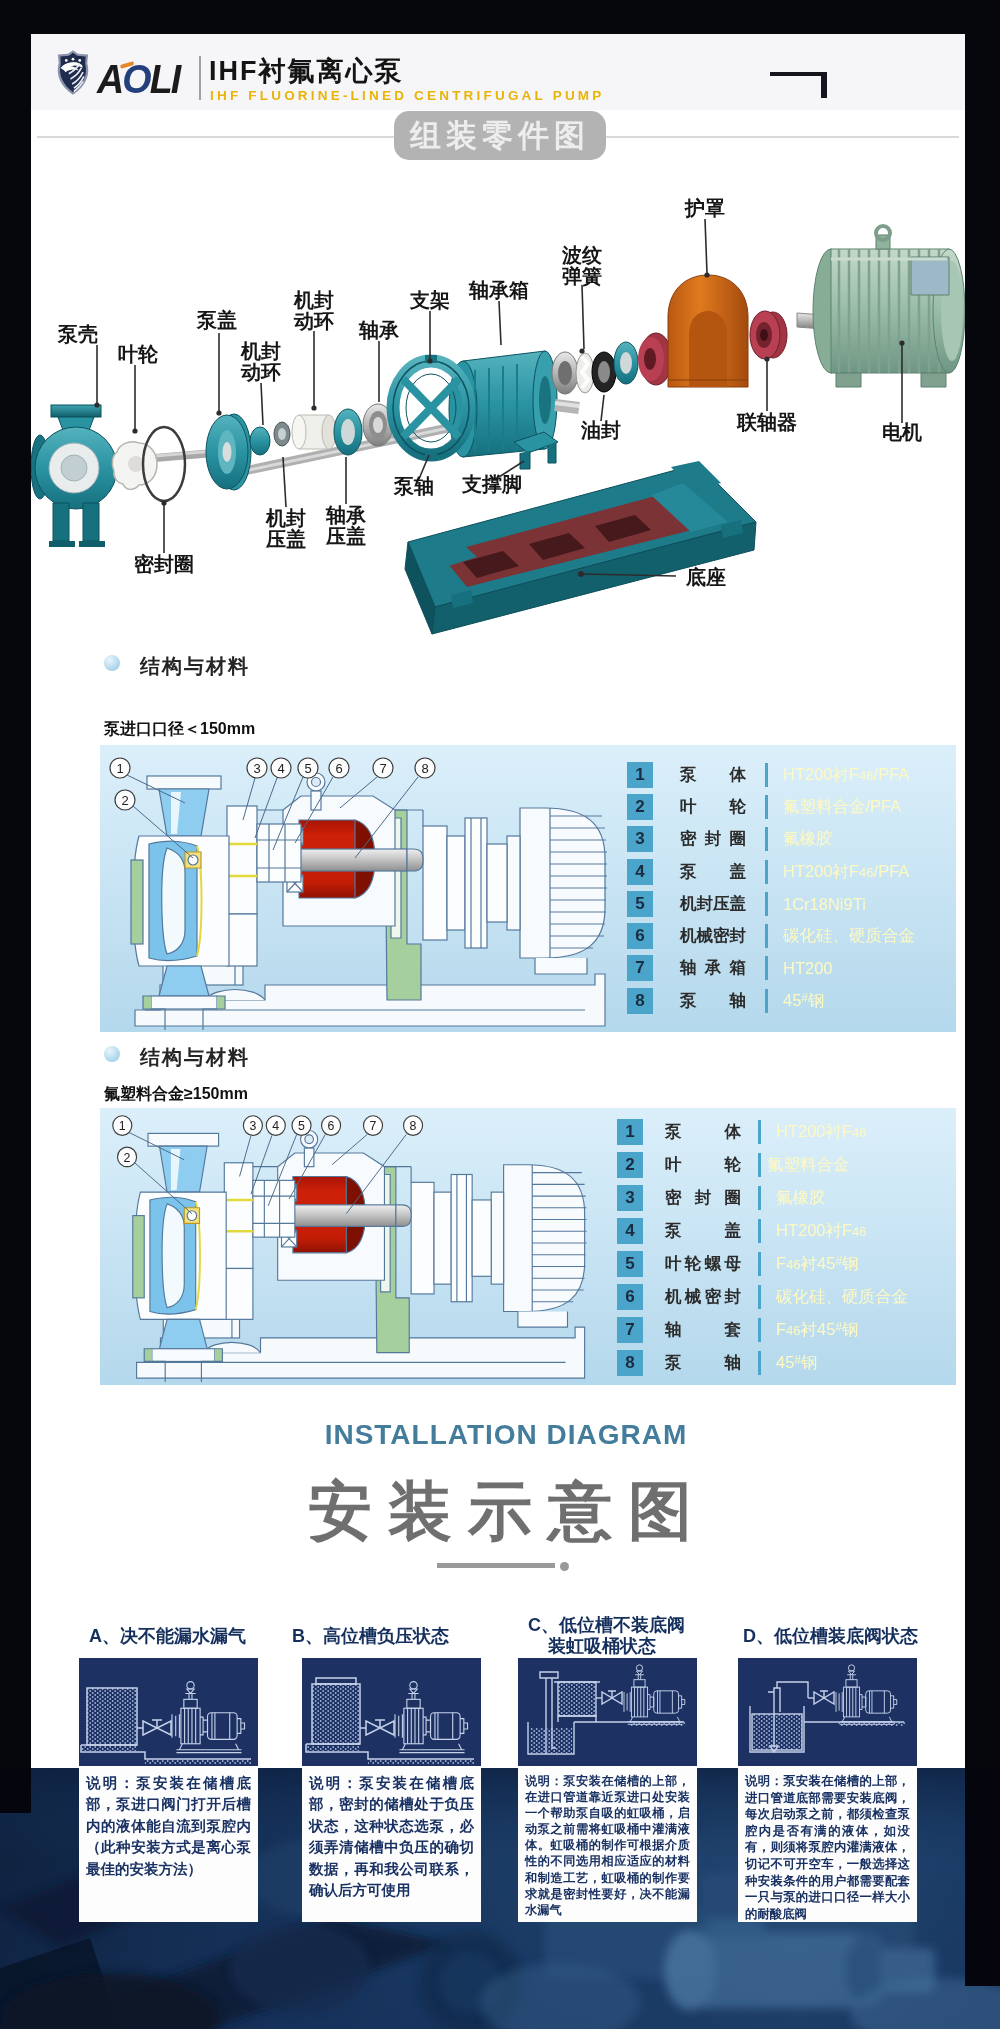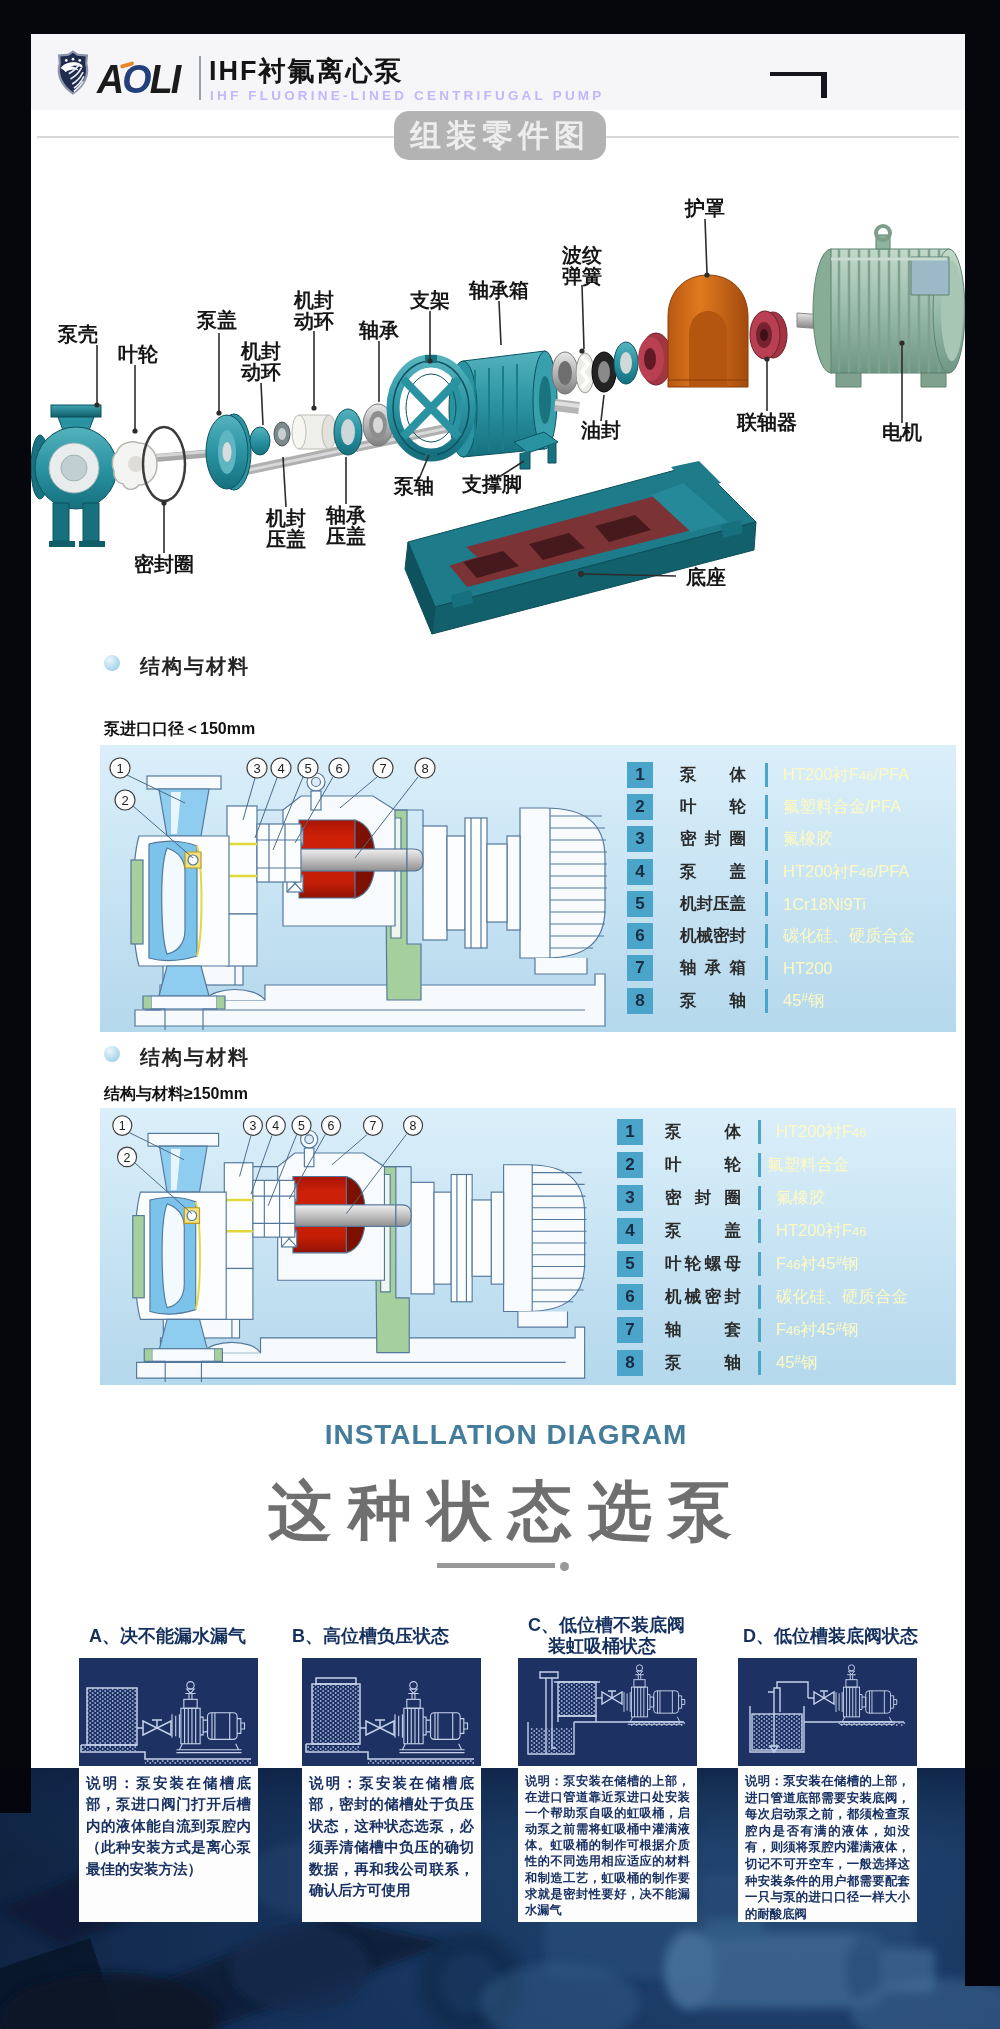--- a/index.html
+++ b/index.html
@@ -49,21 +49,21 @@
   <path d="M35 22 C32 28 28 32 22 35"></path>
   <path d="M37 27 C34 33 30 38 24 41"></path>
   <path d="M38 32 C35 38 31 43 26 46"></path>
   <path d="M37 38 C34 43 30 47 26 50"></path>
   </g>
 </svg>
 <div class="abs" style="left:97px;top:57px;width:100px;height:38px;font-style:italic;font-weight:bold;font-size:40px;color:#1b1b1b;letter-spacing:-2px;transform:scaleX(0.94);transform-origin:left;">A<span style="color:#24407c;">O</span>LI</div>
 <div class="abs" style="left:120px;top:63px;width:14px;height:3.5px;background:#e8872a;transform:rotate(-16deg);border-radius:2px;"></div>
 <div class="abs" style="left:199px;top:56px;width:2px;height:44px;background:#9aa0a8;"></div>
 <div class="abs" style="left:209px;top:53px;font-size:27px;font-weight:bold;color:#141414;letter-spacing:2px;">IHF衬氟离心泵</div>
-<div class="abs" style="left:210px;top:88px;font-size:13.5px;font-weight:bold;color:#c4b5fd;letter-spacing:3.2px;">IHF FLUORINE-LINED CENTRIFUGAL PUMP</div>
+<div class="abs" style="left:210px;top:88px;font-size:13.5px;font-weight:bold;color:#eab308;letter-spacing:3.2px;">IHF FLUORINE-LINED CENTRIFUGAL PUMP</div>
 <div class="abs" id="hr1"></div>
 <div class="abs" id="btn1">组装零件图</div>
 <svg class="abs" style="left:31px;top:165px;" width="934" height="490" viewBox="0 0 934 490">
 <defs>
 <linearGradient id="tealg" x1="0" y1="0" x2="0" y2="1">
         <stop offset="0" stop-color="#55b2bd"></stop>
         <stop offset="0.5" stop-color="#2a93a2"></stop>
         <stop offset="1" stop-color="#16707e"></stop>
       </linearGradient>
 <linearGradient id="tealg2" x1="0" y1="0" x2="0" y2="1">
@@ -437,21 +437,21 @@
     <div class="chip">8</div>
     <div class="pname" style="width:66px;margin-left:27px;display:flex;justify-content:space-between;">
       <span>泵</span>
       <span>轴</span>
     </div>
     <div class="psep" style="margin-left:19px;"></div>
     <div class="pmat" style="margin-left:15px;">45<span style="font-size:12px;vertical-align:4px;">#</span>钢</div>
   </div>
 <div class="abs bullet" style="left:104px;top:1046px;"></div>
 <div class="abs sechead" style="left:140px;top:1044px;">结构与材料</div>
-<div class="abs subhead" style="left:104px;top:1084px;">结构与材料≥150mm</div>
+<div class="abs subhead" style="left:104px;top:1084px;">氟塑料合金≥150mm</div>
 <div class="abs panel" style="top:1108px;height:277px;"></div>
 <svg class="abs" style="left:108px;top:1106px;" width="510" height="276" viewBox="0 0 535 282" preserveAspectRatio="none">
 <use href="#xsec"></use>
 </svg>
 <div class="tline" style="left:617px;top:1119px;">
     <div class="chip">1</div>
     <div class="pname" style="width:76px;margin-left:22px;display:flex;justify-content:space-between;">
       <span>泵</span>
       <span>体</span>
     </div>
@@ -520,21 +520,21 @@
 <div class="tline" style="left:617px;top:1350px;">
     <div class="chip">8</div>
     <div class="pname" style="width:76px;margin-left:22px;display:flex;justify-content:space-between;">
       <span>泵</span>
       <span>轴</span>
     </div>
     <div class="psep" style="margin-left:17px;"></div>
     <div class="pmat" style="margin-left:15px;">45<span style="font-size:12px;vertical-align:4px;">#</span>钢</div>
   </div>
 <div class="abs" id="insteng">INSTALLATION DIAGRAM</div>
-<div class="abs" id="instcn">这种状态选泵</div>
+<div class="abs" id="instcn">安装示意图</div>
 <div class="abs" id="instline"></div>
 <div class="abs" id="instdot"></div>
 <svg class="abs" style="left:0;top:1768px;" width="1000" height="261" viewBox="0 0 1000 261">
   <defs>
     <linearGradient id="pg" x1="0" y1="0" x2="1" y2="0">
       <stop offset="0" stop-color="#0c1b34"></stop>
         <stop offset="0.3" stop-color="#16315a"></stop>
         <stop offset="0.55" stop-color="#1d3f69"></stop>
         <stop offset="0.8" stop-color="#234872"></stop>
         <stop offset="1" stop-color="#1a3a64"></stop>

